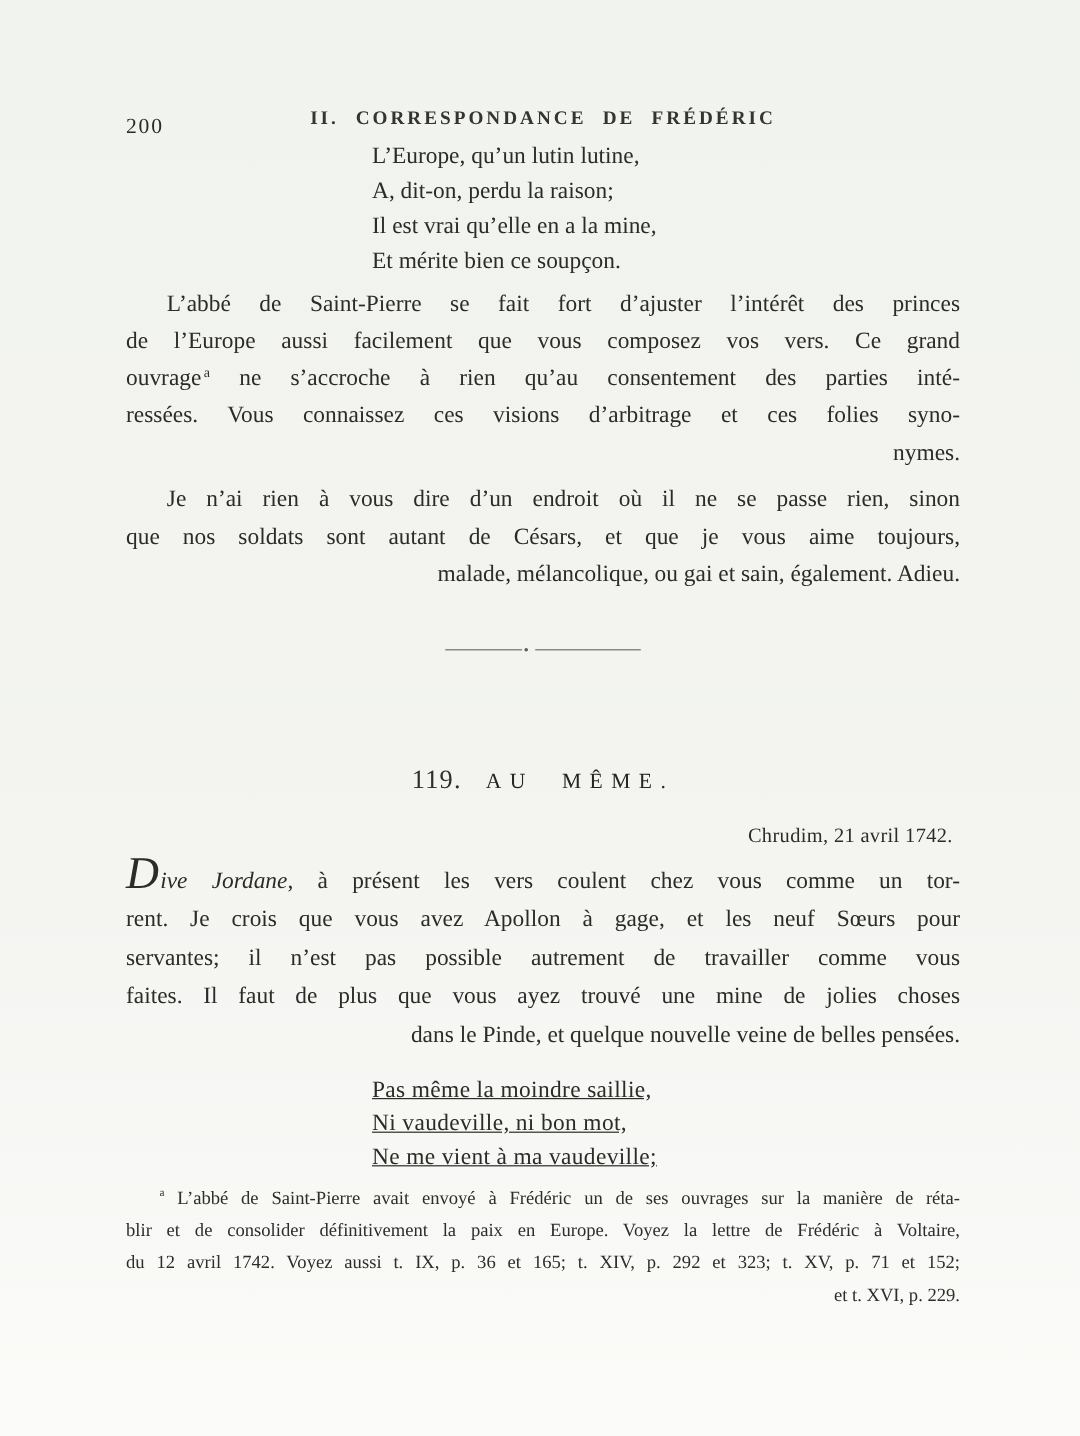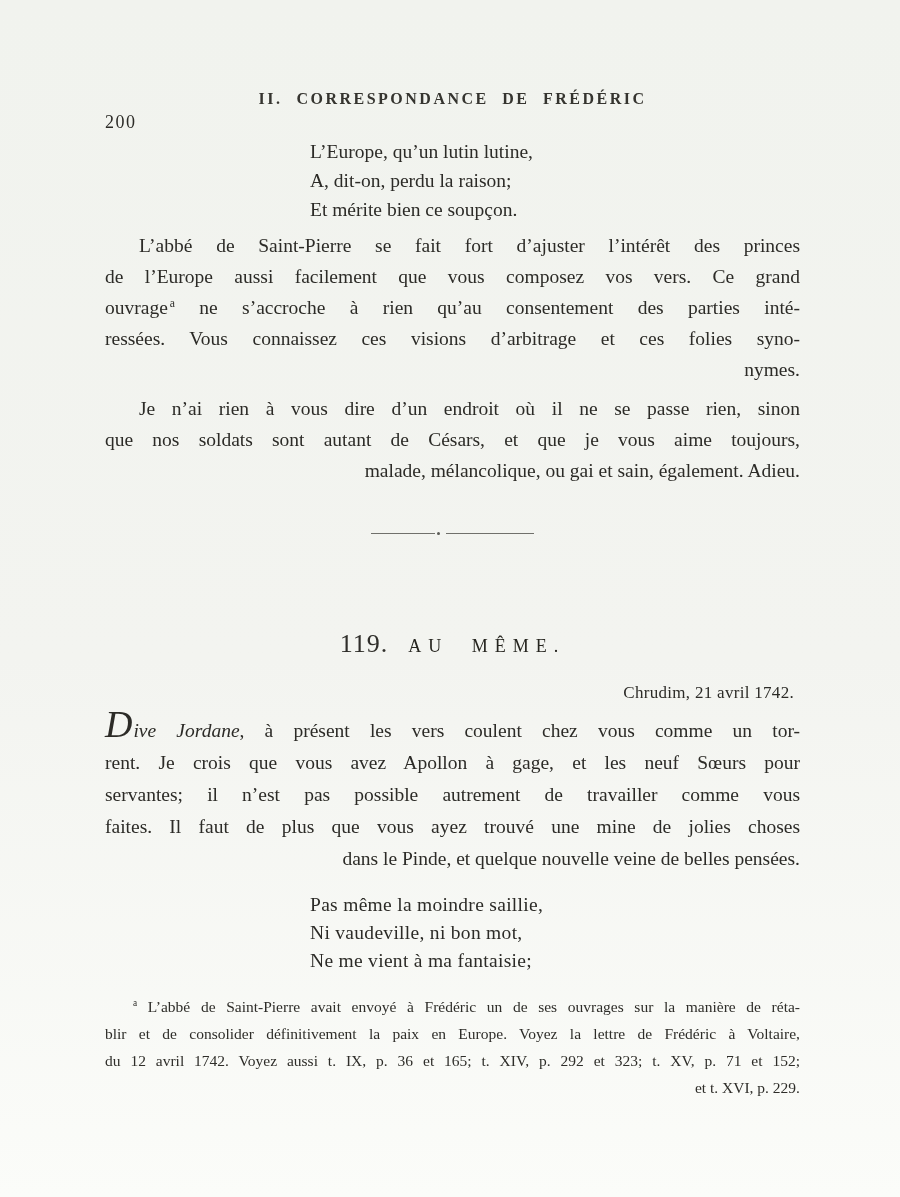--- a/index.html
+++ b/index.html
@@ -12,36 +12,36 @@
     color: #2c2b27;
     overflow: hidden;
   }
   .col {
     margin: 0 100px 0 105px; 
     padding-top: 90px;
   }
   
   .running { position: relative; height: 26px; }
   .pagenum {
-    position: absolute; left: 0; top: 22px;
+    position: absolute; left: 0; top: 5px;
     font-size: 18px; letter-spacing: 1.5px;
   }
   .running-title {
     display: block; text-align: center;
     font-size: 16px; letter-spacing: 2.5px; word-spacing: 7px;
     color: #35342f;
     font-weight: bold;
   }
   .running-title .sec { margin-right: 14px; }
 
   
   .verse { margin-left: 205px; }
   .vline { font-size: 19.5px; line-height: 29px; white-space: nowrap; }
-  .verse-1 { margin-top: 21px; }
-  .verse-2 { margin-top: 16px; }
+  .verse-1 { }
+  .verse-2 { margin-top: 16px; text-decoration: underline; }
   .verse-2 .vline { line-height: 28px; letter-spacing: 0.3px; }
 
   
   .para { font-size: 19.5px; }
   .jline {
     line-height: 31px;
     text-align: justify;
     text-align-last: justify;
   }
   .lastline { line-height: 31px; text-align: right; }
@@ -66,58 +66,59 @@
   .divider .seg { border-top: 1.5px solid #70706b; height: 0; }
   .divider .seg-left { width: 64px; }
   .divider .seg-right { width: 88px; }
   .divider .dot {
     width: 3px; height: 3px; border-radius: 50%;
     background: #5c5c57; margin: 0 6px 0 2px;
   }
 
   
   .letter-head { margin-top: 94px; text-align: center; white-space: nowrap; }
-  .letter-no { font-size: 26px; letter-spacing: 1px; margin-right: 20px; color: #2f2e2a; }
+  .letter-no { font-size: 22px; letter-spacing: 1px; margin-right: 20px; color: #2f2e2a; }
   .letter-title { font-size: 18px; letter-spacing: 7px; word-spacing: 12px; color: #26251f; }
 
   .dateline {
     margin-top: 24px;
     text-align: right;
     font-size: 17px;
     letter-spacing: 0.3px;
     padding-right: 6px;
   }
 
   .dropcap {
     font-style: italic;
     font-size: 38px;
     line-height: 0;
     letter-spacing: 1px;
   }
   .ital { font-style: italic; }
 
   
-  .footnote { margin-top: 18px; font-size: 15.5px; color: #2e2d29; }
+  .footnote { margin-top: 6px; font-size: 15.5px; color: #2e2d29; }
   .footnote .jline, .footnote .lastline { line-height: 27px; }
   .footnote .indent { text-indent: 26px; }
 </style>
 </head>
 <body>
 
 <div class="page">
   <div class="col">
 
     <div class="running">
       <span class="pagenum">200</span>
       <span class="running-title"><span class="sec">II.</span><span>CORRESPONDANCE DE FRÉDÉRIC</span></span>
     </div>
 
     <div class="verse verse-1">
       <div class="vline">L’Europe, qu’un lutin lutine,</div>
       <div class="vline">A, dit-on, perdu la raison;</div>
+      <div class="vline">Il est vrai qu’elle en a la mine,</div>
       <div class="vline">Et mérite bien ce soupçon.</div>
     </div>
 
     <div class="para p1">
       <div class="jline indent">L’abbé de Saint-Pierre se fait fort d’ajuster l’intérêt des princes</div>
       <div class="jline">de l’Europe aussi facilement que vous composez vos vers. Ce grand</div>
       <div class="jline"><span>ouvrage</span><sup class="notemark">a</sup>
         <span>ne s’accroche à rien qu’au consentement des parties inté-</span></div>
       <div class="jline">ressées. Vous connaissez ces visions d’arbitrage et ces folies syno-</div>
       <div class="lastline">nymes.</div>
@@ -145,21 +146,21 @@
       <div class="jline"><span class="dropcap">D</span><span class="ital">ive Jordane</span><span>, à présent les vers coulent chez vous comme un tor-</span></div>
       <div class="jline">rent. Je crois que vous avez Apollon à gage, et les neuf Sœurs pour</div>
       <div class="jline">servantes; il n’est pas possible autrement de travailler comme vous</div>
       <div class="jline">faites. Il faut de plus que vous ayez trouvé une mine de jolies choses</div>
       <div class="lastline">dans le Pinde, et quelque nouvelle veine de belles pensées.</div>
     </div>
 
     <div class="verse verse-2">
       <div class="vline">Pas même la moindre saillie,</div>
       <div class="vline">Ni vaudeville, ni bon mot,</div>
-      <div class="vline">Ne me vient à ma fantaisie;</div>
+      <div class="vline">Ne me vient à ma vaudeville;</div>
     </div>
 
     <div class="footnote">
       <div class="jline indent"><sup class="notemark">a</sup>
         <span>L’abbé de Saint-Pierre avait envoyé à Frédéric un de ses ouvrages sur la manière de réta-</span></div>
       <div class="jline">blir et de consolider définitivement la paix en Europe. Voyez la lettre de Frédéric à Voltaire,</div>
       <div class="jline">du 12 avril 1742. Voyez aussi t. IX, p. 36 et 165; t. XIV, p. 292 et 323; t. XV, p. 71 et 152;</div>
       <div class="lastline">et t. XVI, p. 229.</div>
     </div>
 

